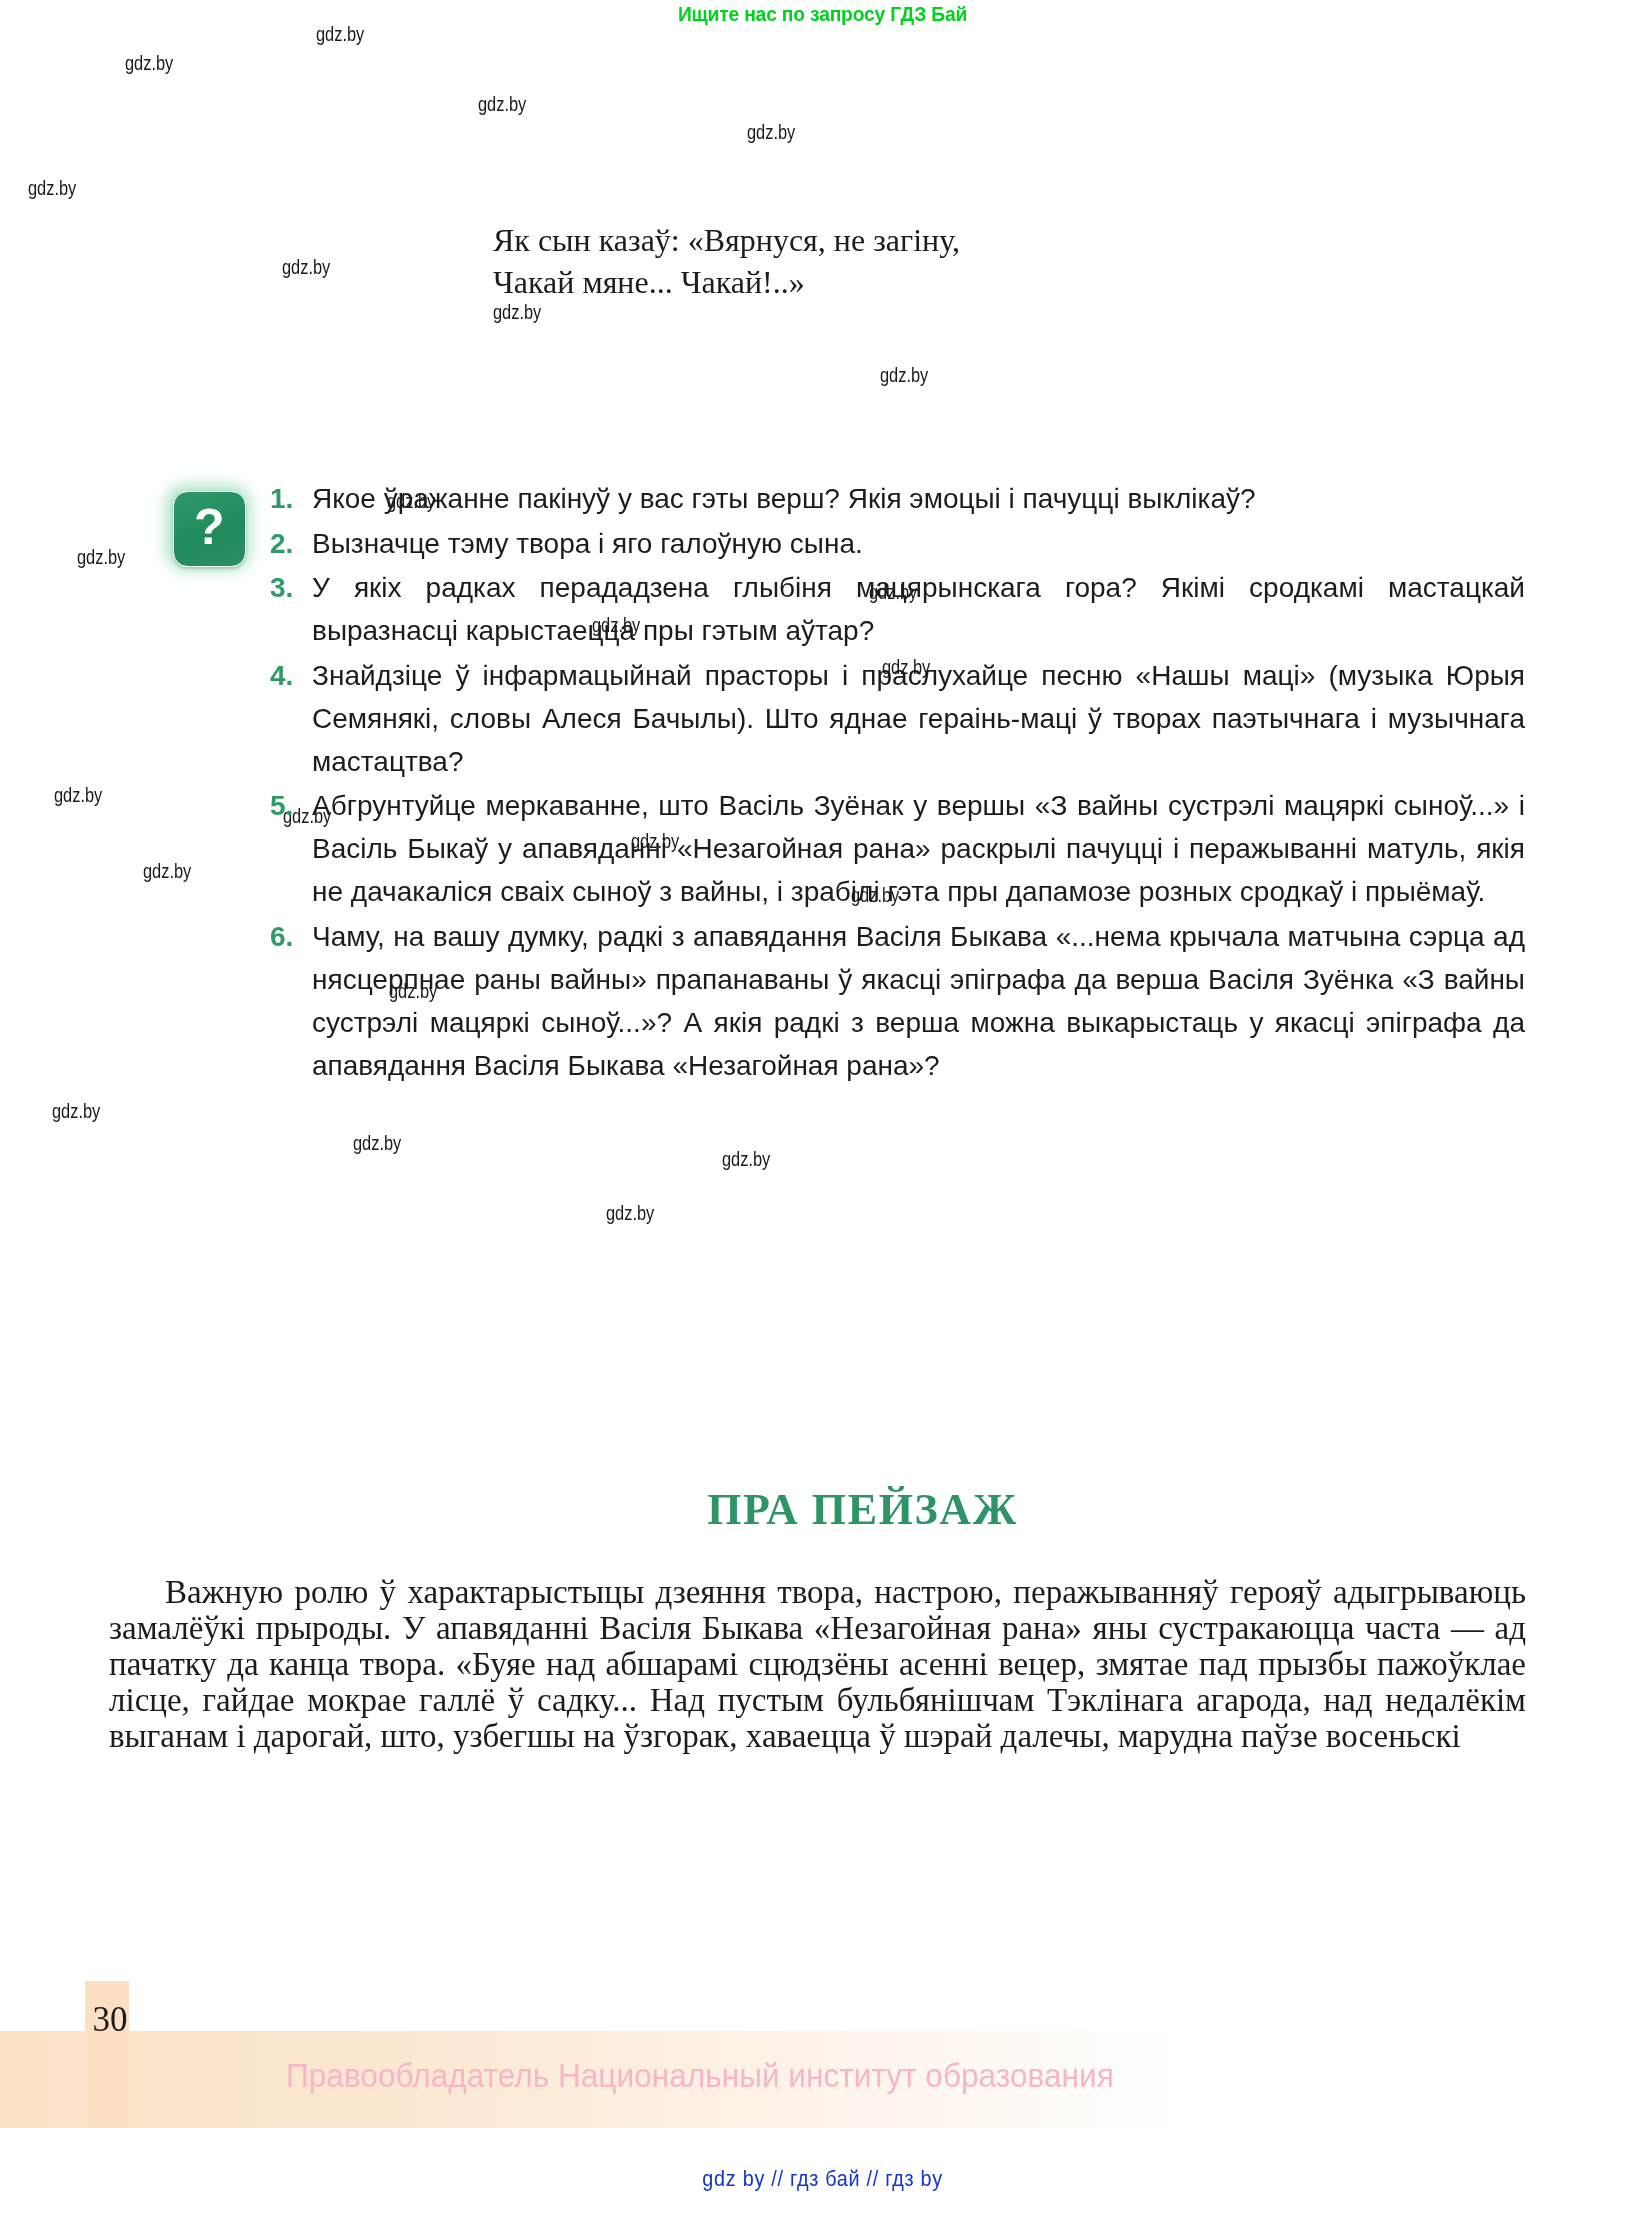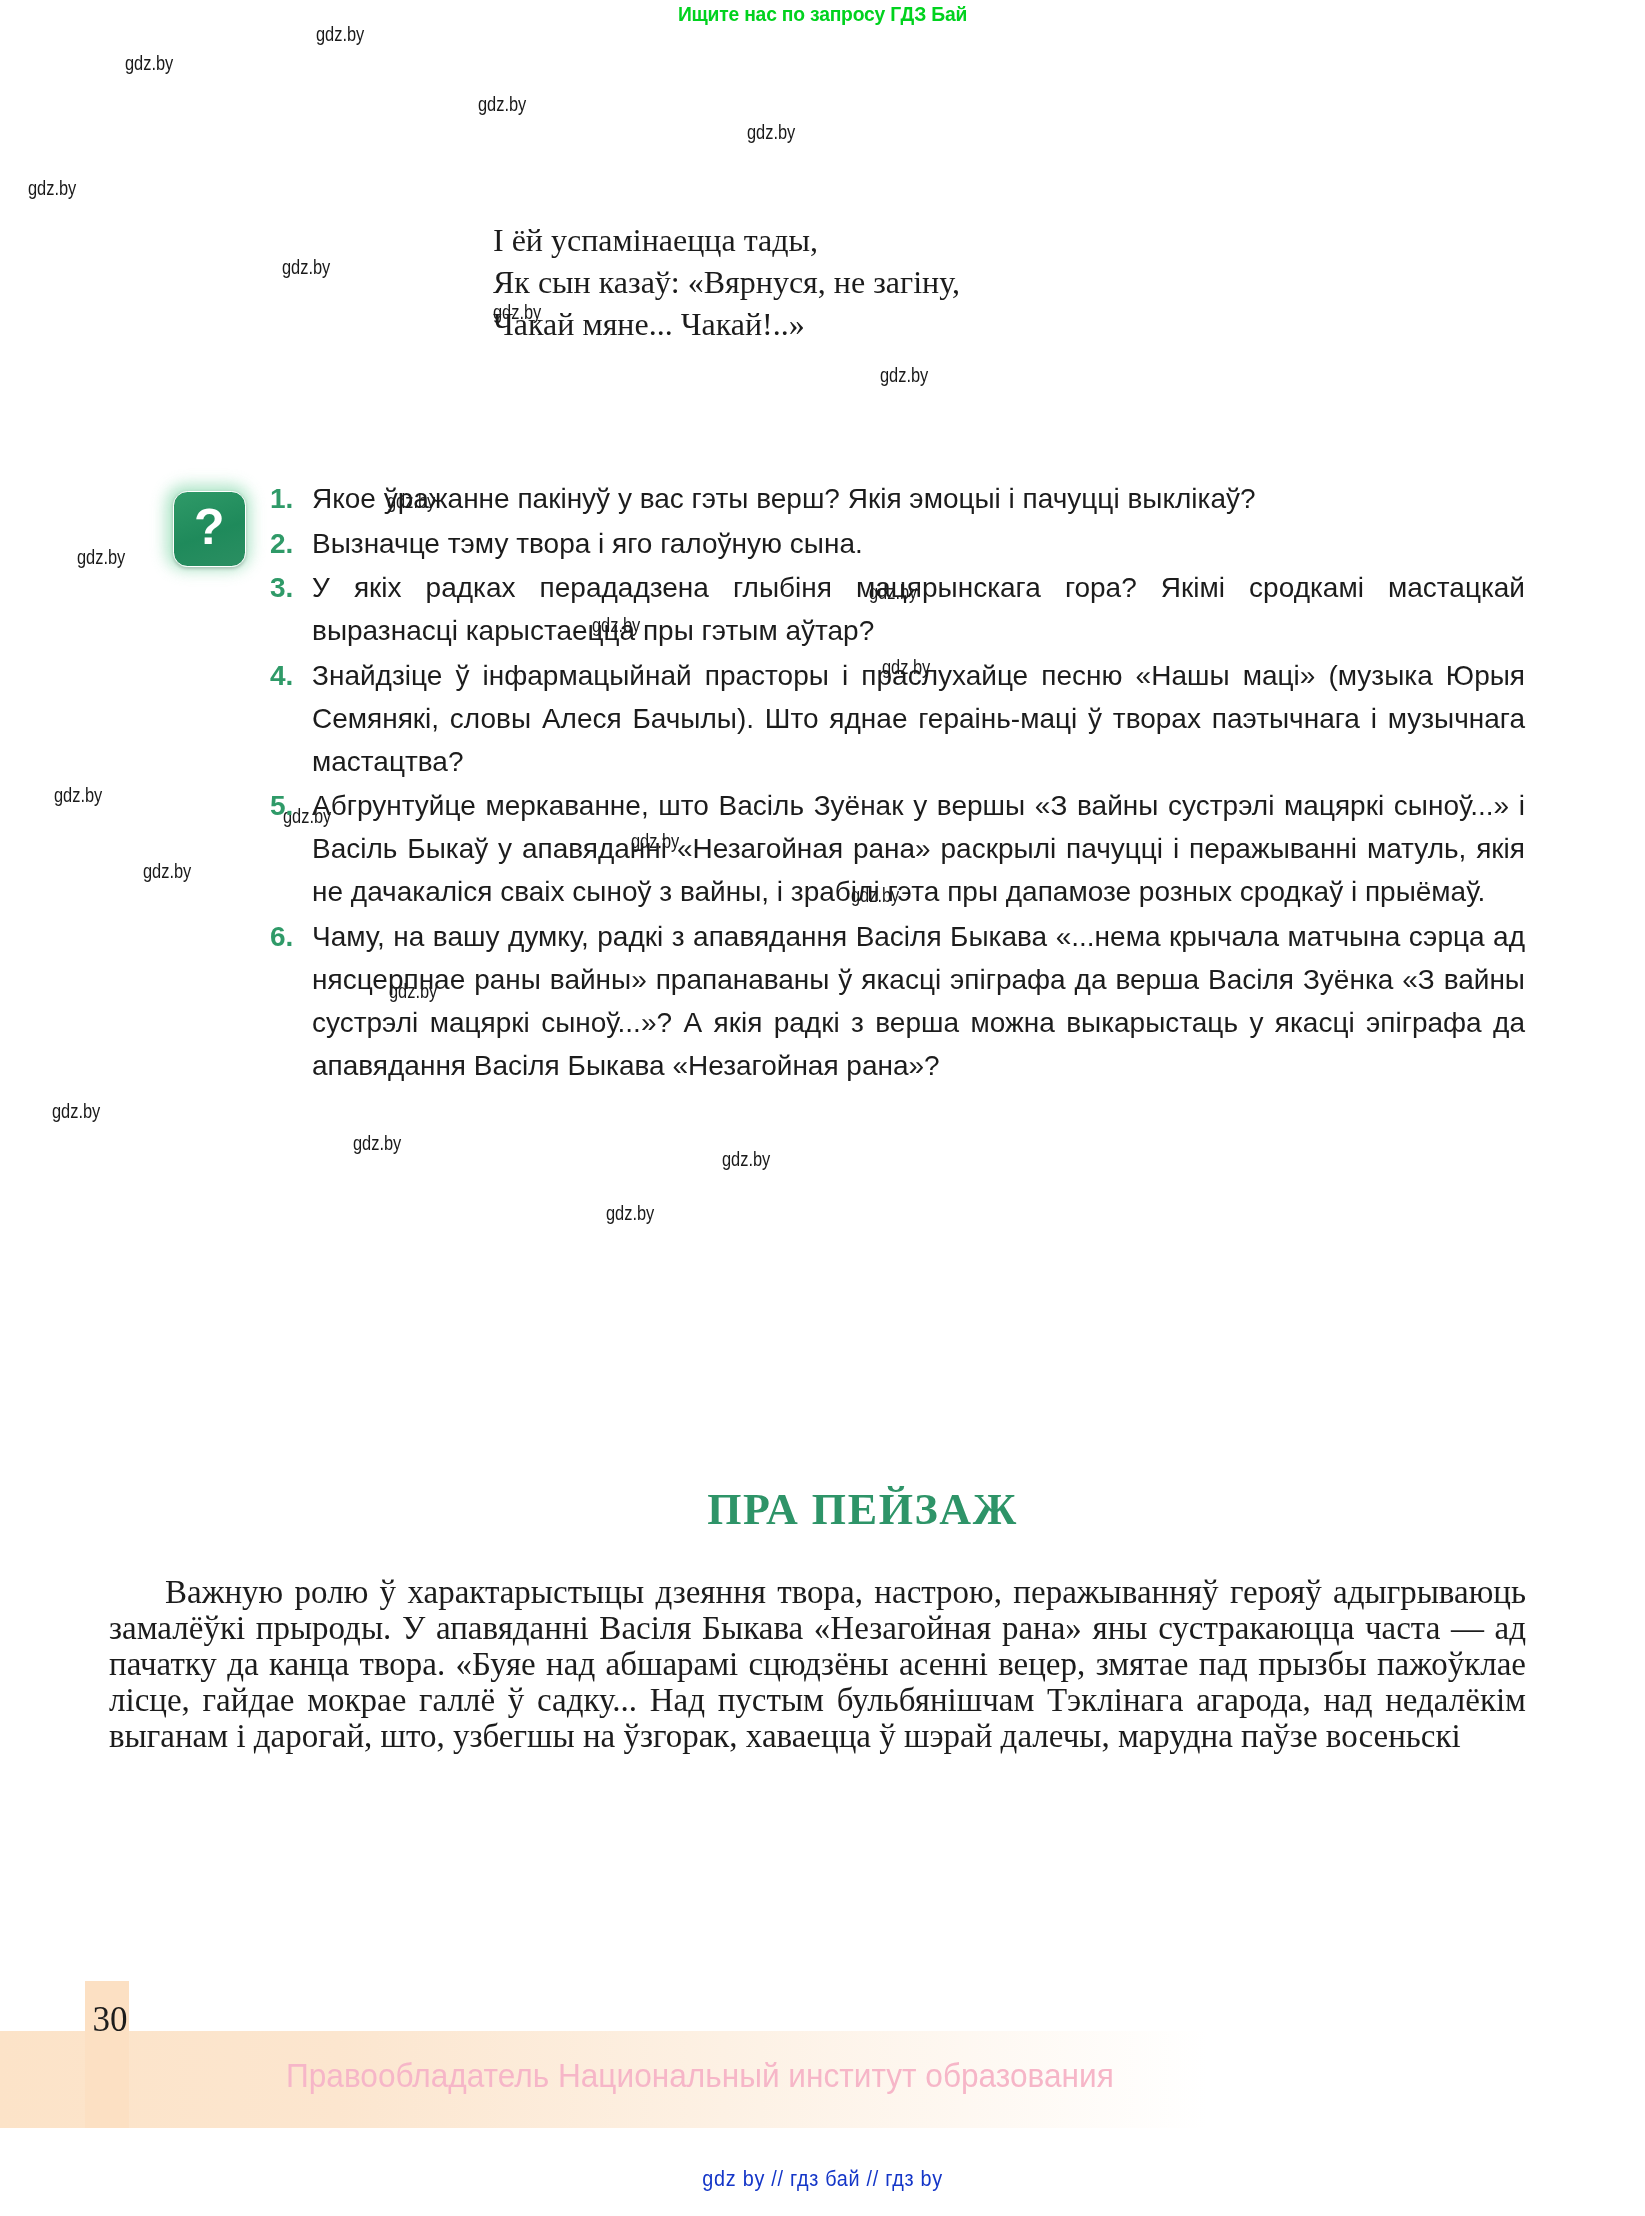--- a/index.html
+++ b/index.html
@@ -251,21 +251,20 @@
       <div class="wm" style="left: 143px; top: 860px;">gdz.by</div>
       <div class="wm" style="left: 851px; top: 884px;">gdz.by</div>
       <div class="wm" style="left: 389px; top: 980px;">gdz.by</div>
       <div class="wm" style="left: 52px; top: 1100px;">gdz.by</div>
       <div class="wm" style="left: 353px; top: 1132px;">gdz.by</div>
       <div class="wm" style="left: 722px; top: 1148px;">gdz.by</div>
       <div class="wm" style="left: 606px; top: 1202px;">gdz.by</div>
     </div>
 
   <div id="poem">
-    <span class="line">І ёй успамінаецца тады,</span>
     <span class="line">Як сын казаў: «Вярнуся, не загіну,</span>
     <span class="line">Чакай мяне... Чакай!..»</span>
   </div>
 
   <div id="q-icon-wrap">
     <div id="q-icon-glow"></div>
     <div id="q-icon">
       <span>?</span>
     </div>
   </div>

